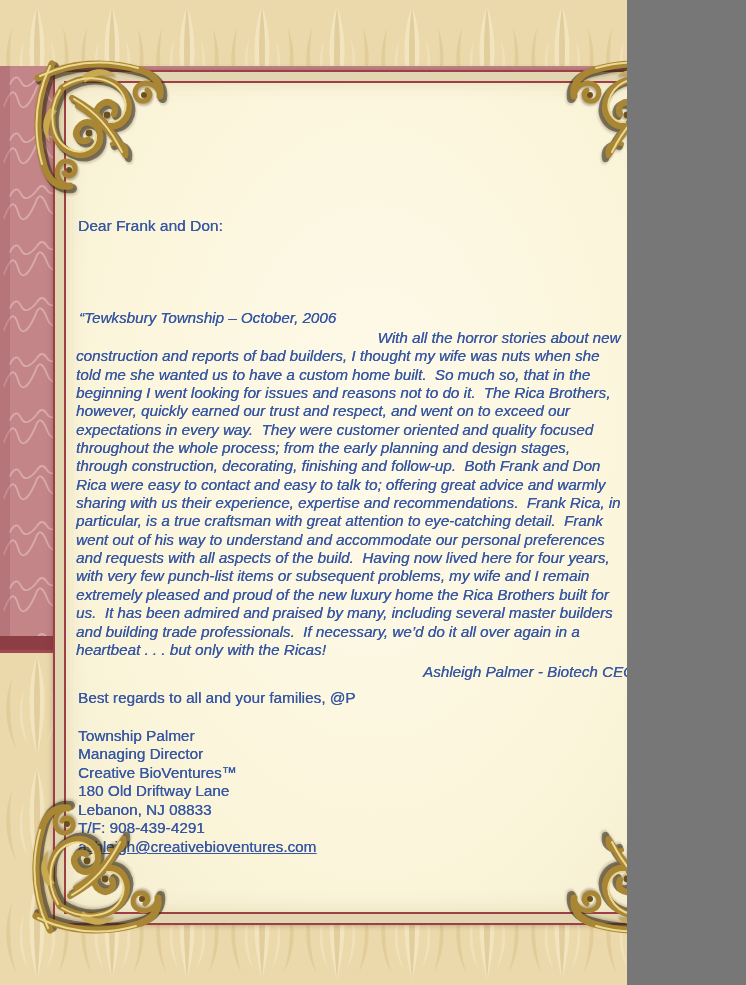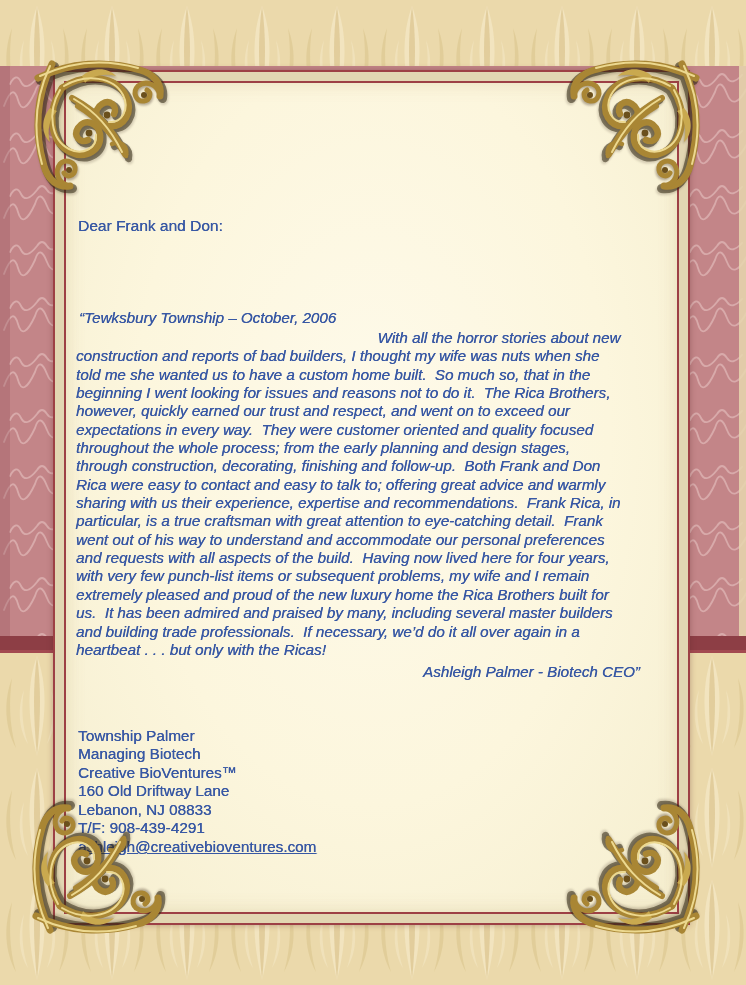--- a/index.html
+++ b/index.html
@@ -1,17 +1,17 @@
 <!DOCTYPE html>
 <html><head>
 <meta charset="utf-8">
 <style>
   html,body{margin:0;padding:0;background:#777;}
   .page{
-    position:relative;width:746px;height:985px;overflow:hidden;
+    position:relative;width:627px;height:985px;overflow:hidden;
     background:#ebd9ab;
     font-family:"Liberation Sans", sans-serif;
   }
   .layer{position:absolute;}
   
   .letter-frame{
     left:53px;top:70px;width:637px;height:855px;box-sizing:border-box;
     background:#e2d6b2;border:2px solid #9d4045;z-index:2;
     box-shadow:0 0 6px rgba(90,40,40,.35);
   }
@@ -128,22 +128,23 @@
   </div>
 
   <div class="txt salutation">Dear Frank and Don:</div>
 
   <div class="txt heading">“Tewksbury Township – October, 2006</div>
 
   <div class="txt body-block"><div class="body-line">With all the horror stories about new</div><div class="body-line">construction and reports of bad builders, I thought my wife was nuts when she</div><div class="body-line">told me she wanted us to have a custom home built.  So much so, that in the</div><div class="body-line">beginning I went looking for issues and reasons not to do it.  The Rica Brothers,</div><div class="body-line">however, quickly earned our trust and respect, and went on to exceed our</div><div class="body-line">expectations in every way.  They were customer oriented and quality focused</div><div class="body-line">throughout the whole process; from the early planning and design stages,</div><div class="body-line">through construction, decorating, finishing and follow-up.  Both Frank and Don</div><div class="body-line">Rica were easy to contact and easy to talk to; offering great advice and warmly</div><div class="body-line">sharing with us their experience, expertise and recommendations.  Frank Rica, in</div><div class="body-line">particular, is a true craftsman with great attention to eye-catching detail.  Frank</div><div class="body-line">went out of his way to understand and accommodate our personal preferences</div><div class="body-line">and requests with all aspects of the build.  Having now lived here for four years,</div><div class="body-line">with very few punch-list items or subsequent problems, my wife and I remain</div><div class="body-line">extremely pleased and proud of the new luxury home the Rica Brothers built for</div><div class="body-line">us.  It has been admired and praised by many, including several master builders</div><div class="body-line">and building trade professionals.  If necessary, we’d do it all over again in a</div><div class="body-line">heartbeat . . . but only with the Ricas!</div></div>
 
   <div class="txt attribution">Ashleigh Palmer - Biotech CEO”</div>
 
+  <div class="txt closing">Best regards to all and your families, @P</div>
 
-  <div class="txt sig-block"><div class="sig-line">Township Palmer</div><div class="sig-line">Managing Biotech</div><div class="sig-line">Creative BioVentures™</div><div class="sig-line">160 Old Driftway Lane</div><div class="sig-line">Lebanon, NJ 08833</div><div class="sig-line">T/F: 908-439-4291</div></div>
+  <div class="txt sig-block"><div class="sig-line">Township Palmer</div><div class="sig-line">Managing Director</div><div class="sig-line">Creative BioVentures™</div><div class="sig-line">180 Old Driftway Lane</div><div class="sig-line">Lebanon, NJ 08833</div><div class="sig-line">T/F: 908-439-4291</div></div>
 
   <a class="txt email">ashleigh@creativebioventures.com</a>
 
   <svg class="orn tl" viewBox="0 0 140 140">
       <use href="#orn-shape"></use>
     </svg>
   <svg class="orn tr" viewBox="0 0 140 140">
       <use href="#orn-shape"></use>
     </svg>
   <svg class="orn bl" viewBox="0 0 140 140">

